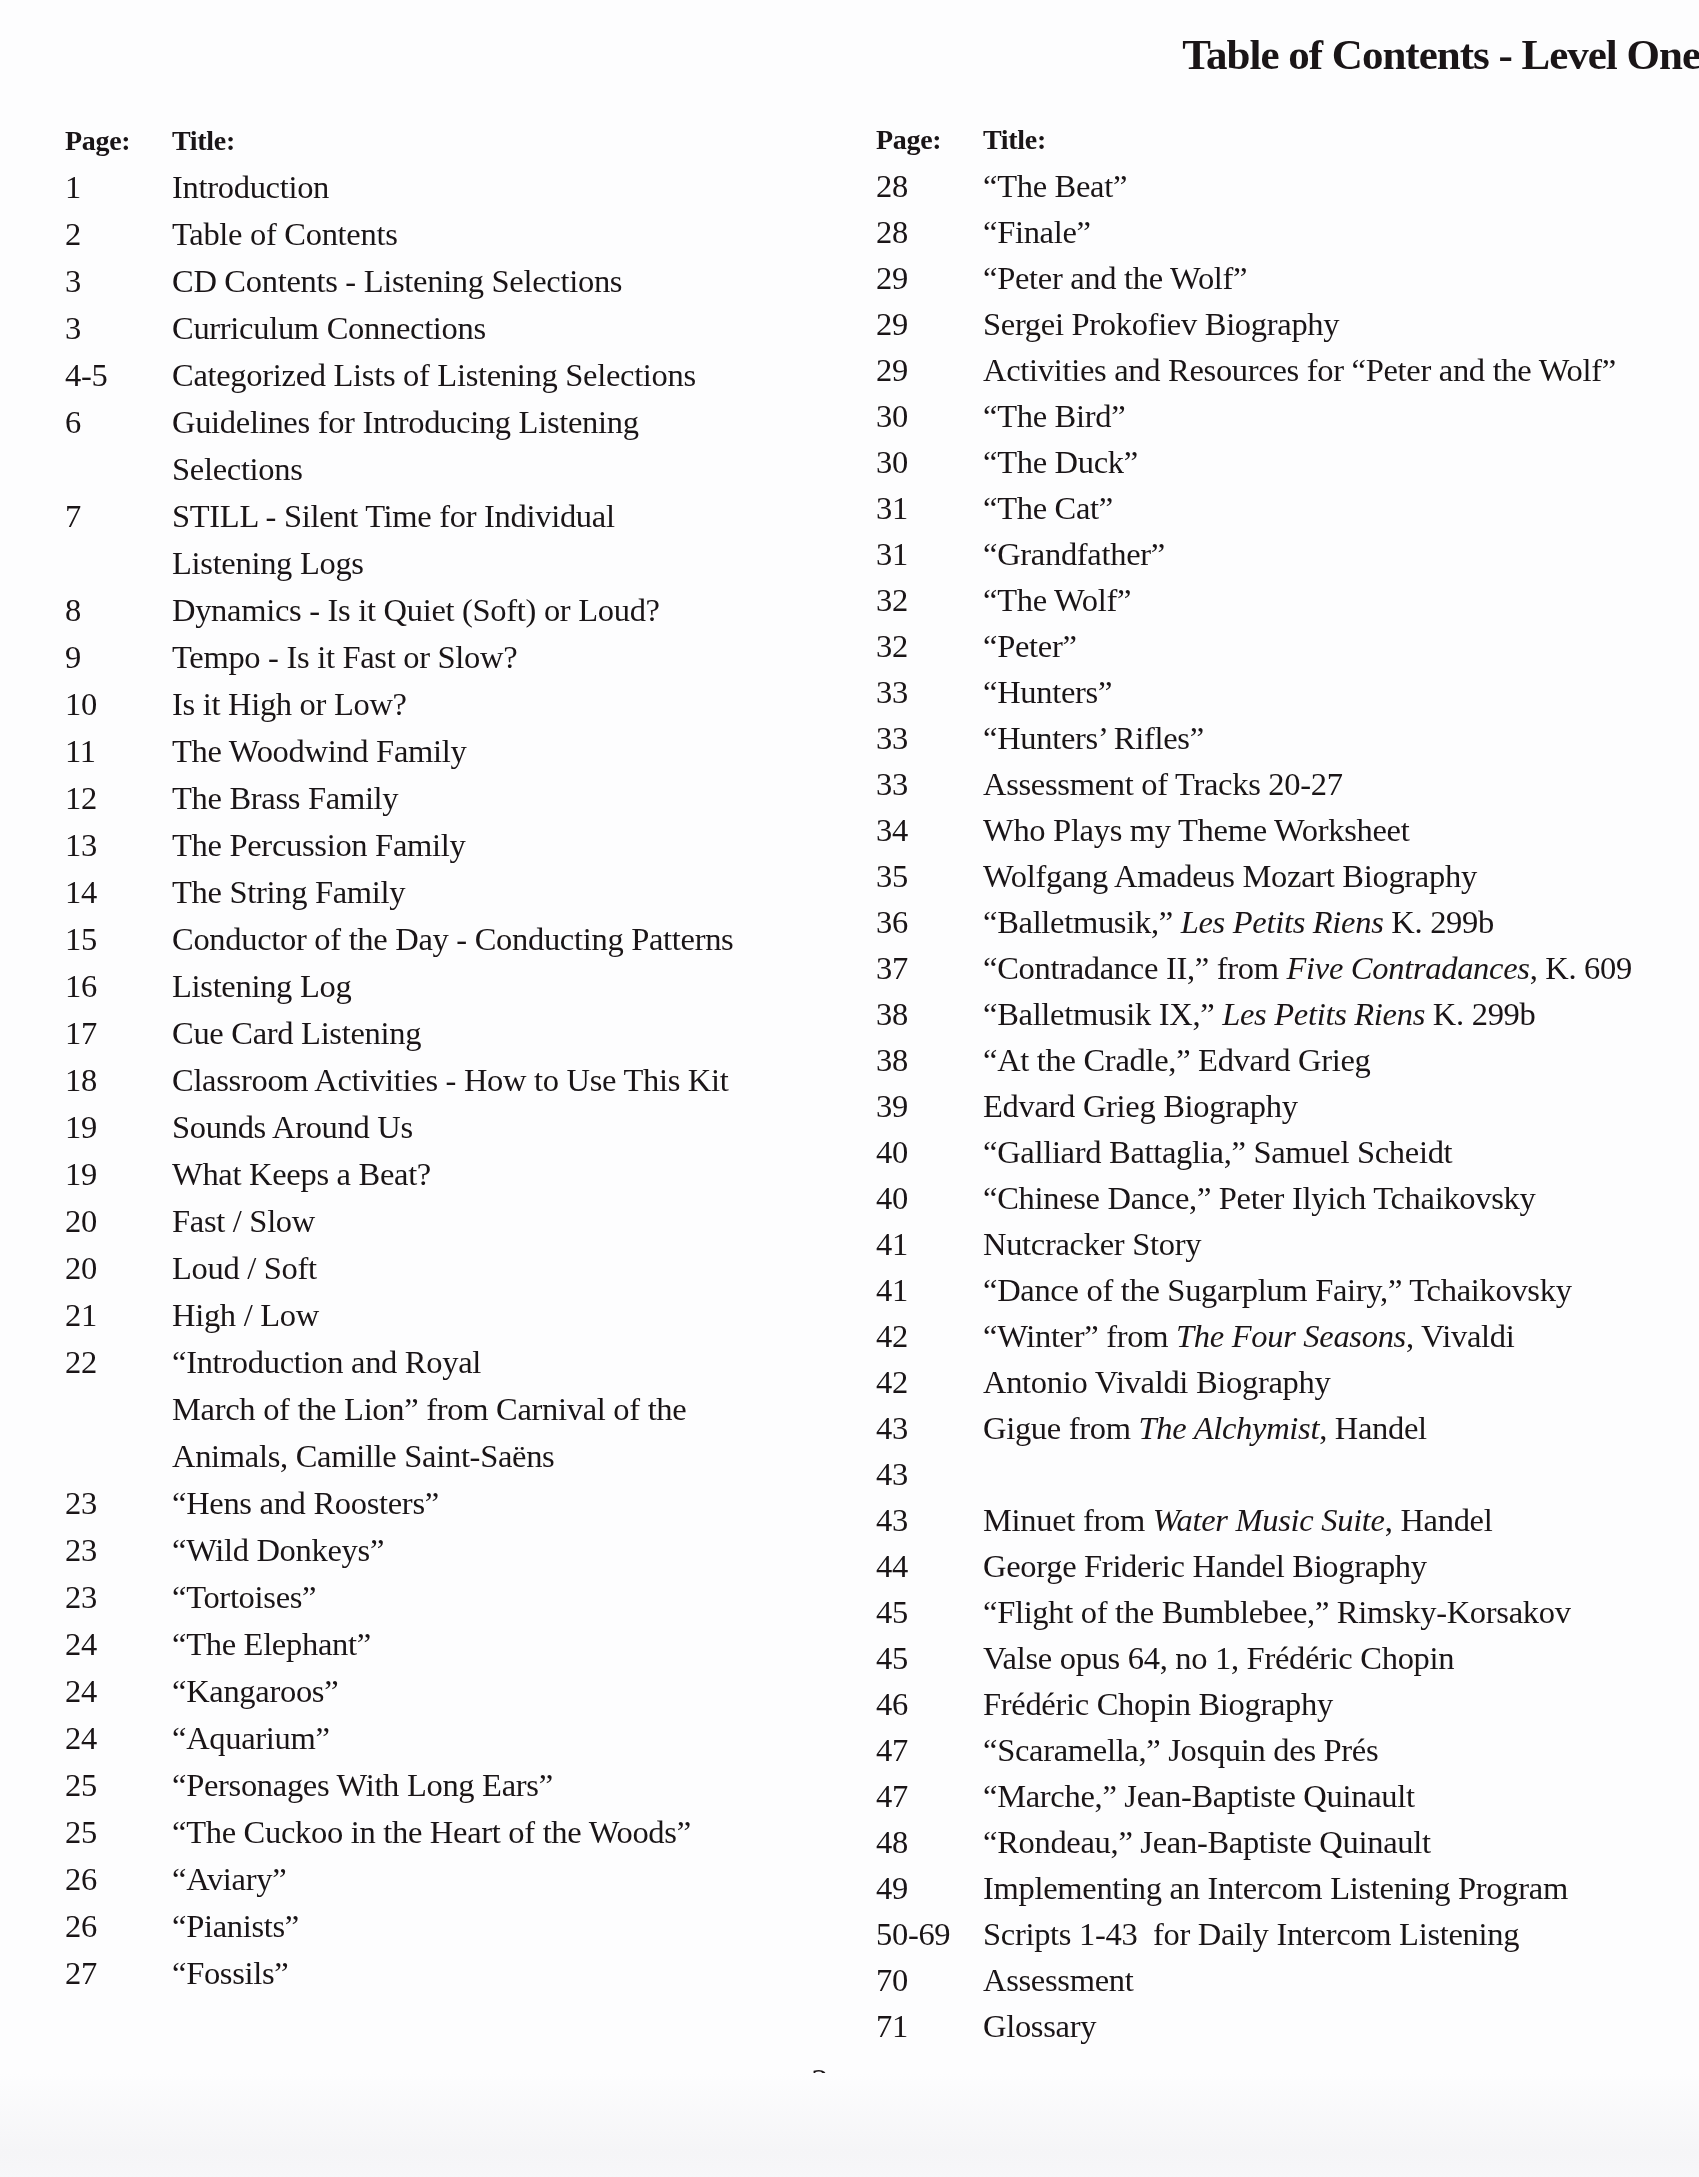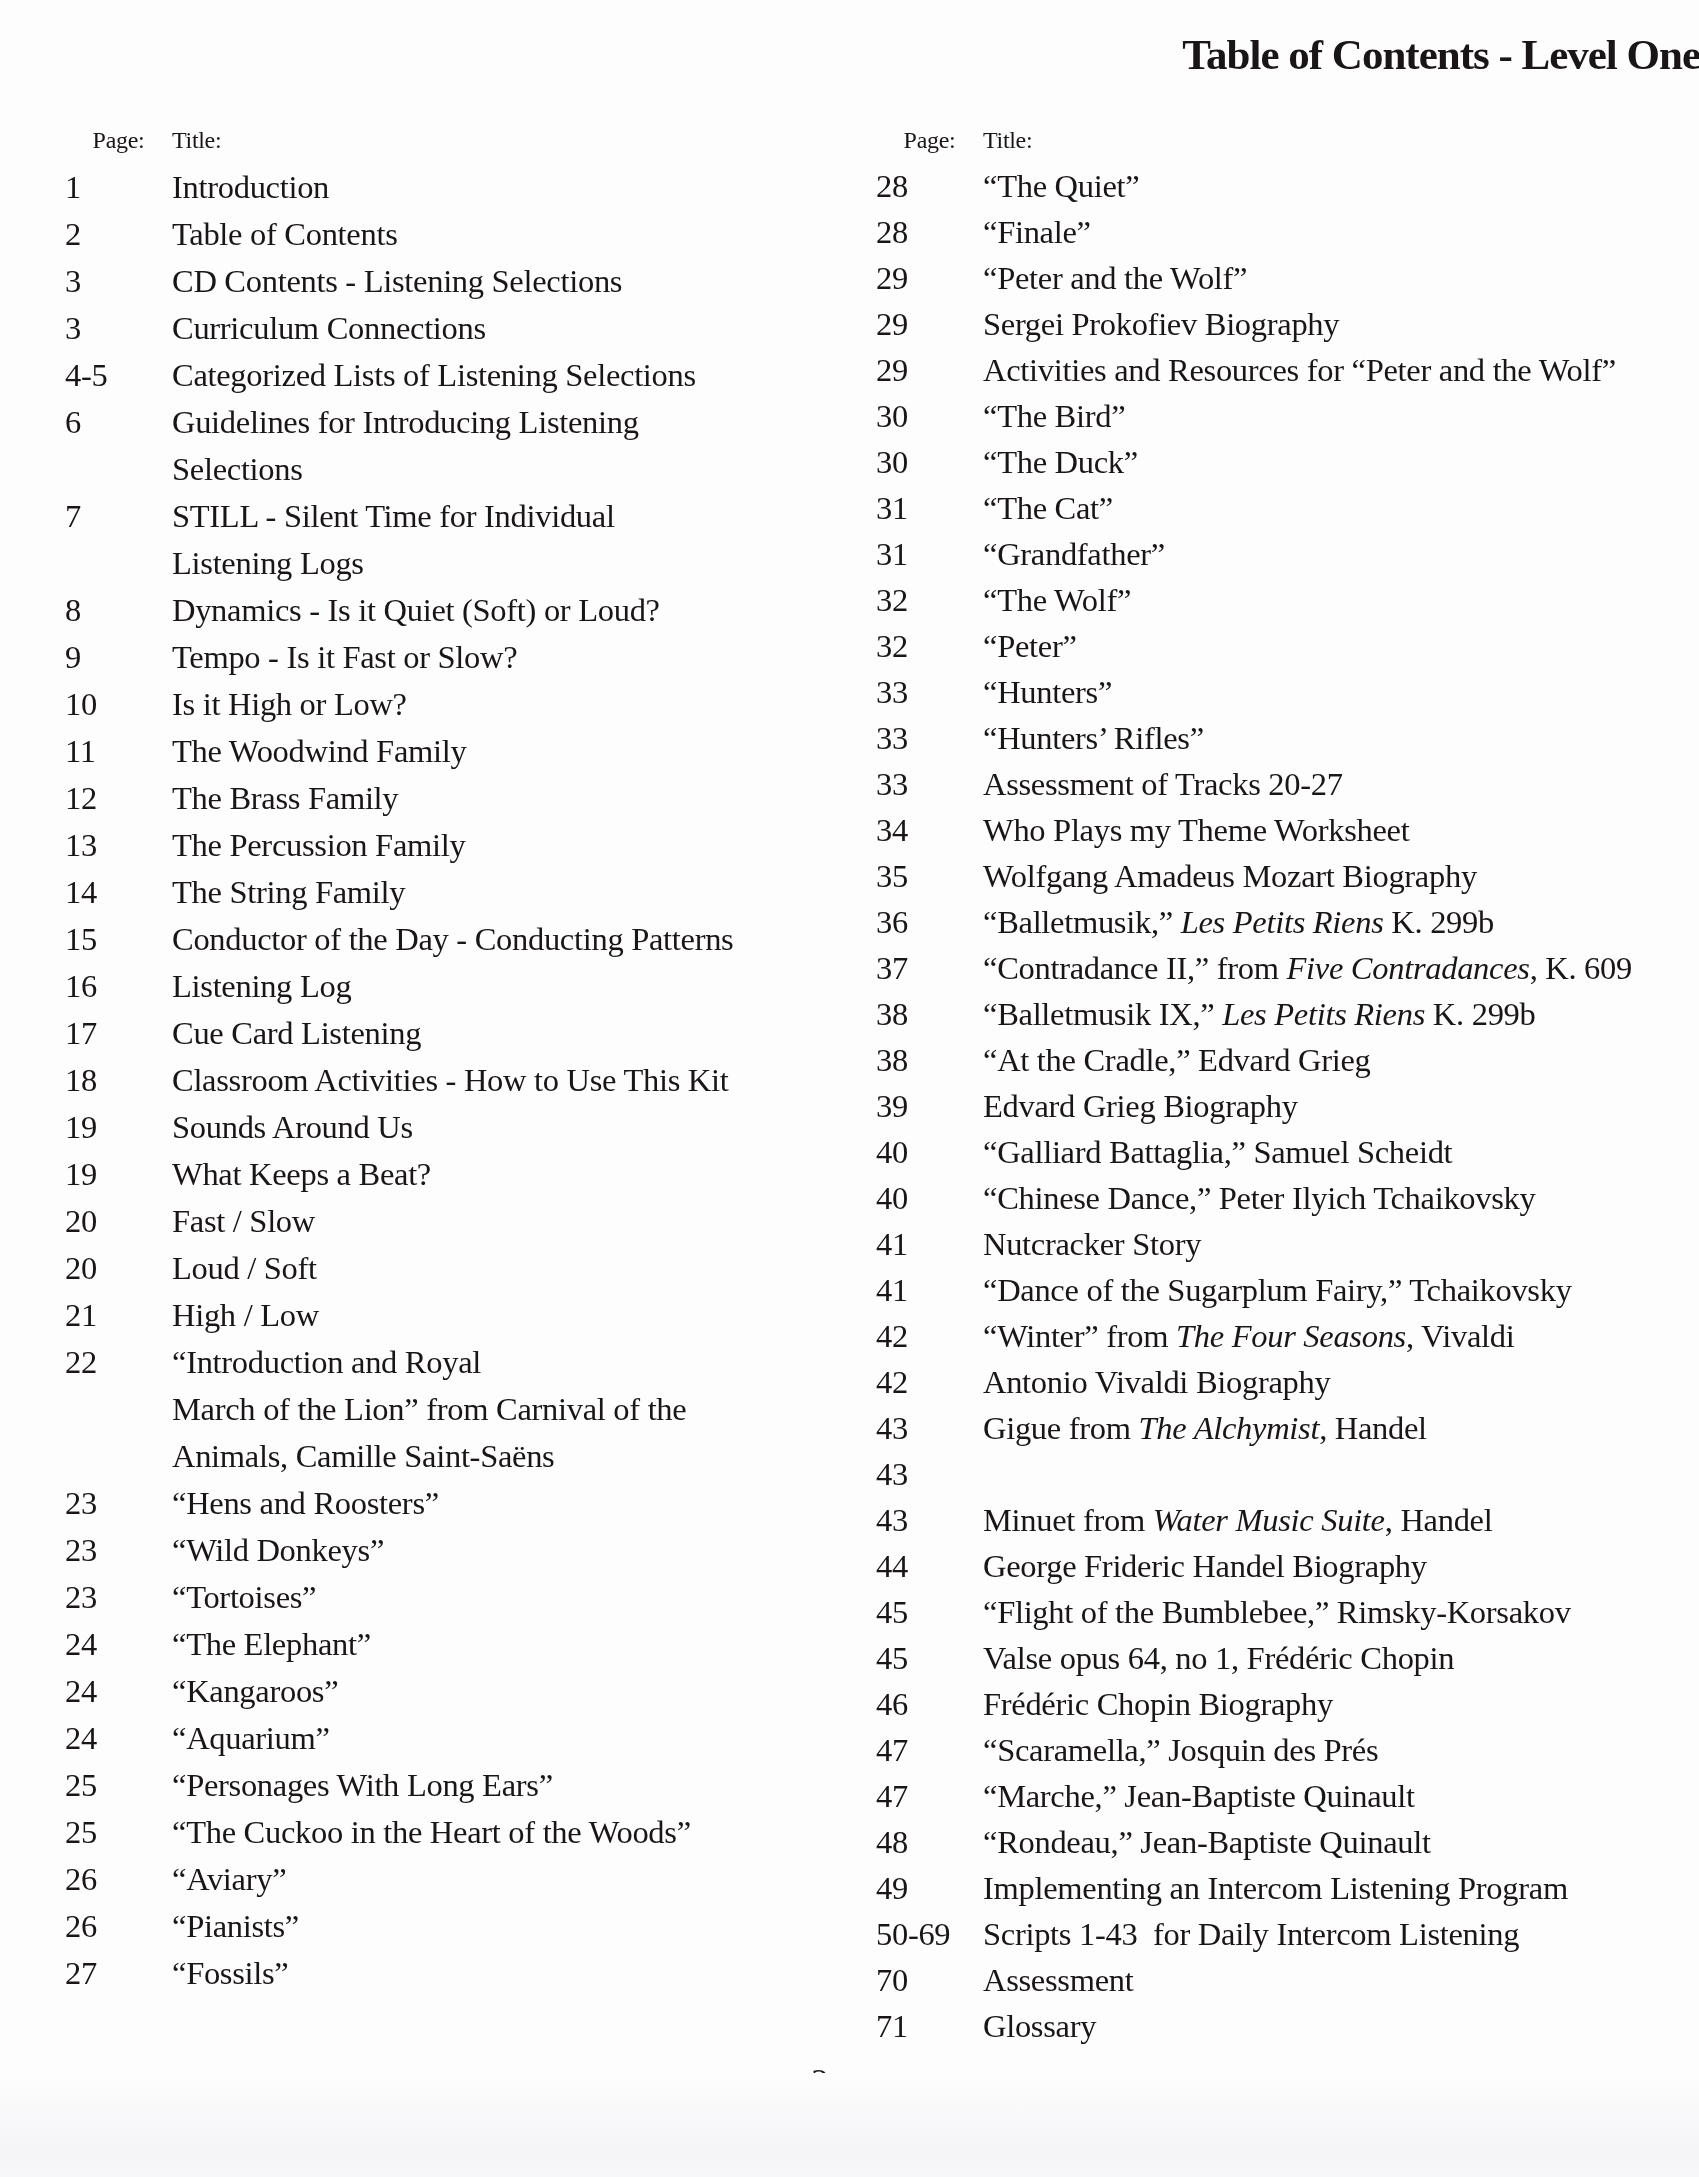--- a/index.html
+++ b/index.html
@@ -10,21 +10,21 @@
     color:#1a1517;
   }
   .doc-title{
     position:absolute;top:31px;left:0;width:100%;
     text-align:right;font-weight:bold;font-size:43px;line-height:1.1;
     letter-spacing:-1px;
   }
   .col{position:absolute;top:117px;}
   .col-left{left:65px;width:774px;--lh:47px;}
   .col-right{left:876px;width:818px;--lh:46px;}
-  .col-header{display:flex;font-weight:normal;font-size:24px;line-height:var(--lh);letter-spacing:-0.3px;text-align:center;}
+  .col-header{display:flex;font-weight:bold;font-size:28px;line-height:var(--lh);letter-spacing:-0.3px;}
   .col-header .pg{flex:0 0 107px;}
   .row{display:flex;font-size:32.5px;line-height:var(--lh);letter-spacing:-0.3px;}
   .pg{flex:0 0 107px;}
   .tt{flex:1 1 auto;}
   .line{display:block;white-space:pre-wrap;}
   em{}
   .page-number{
     position:absolute;top:2063px;left:0;width:1640px;
     text-align:center;font-size:35px;
   }
@@ -263,21 +263,21 @@
 
 <div class="col col-right">
   <div class="col-header">
     <span class="pg">Page:</span>
     <span>Title:</span>
   </div>
   <div>
       <div class="row">
         <span class="pg">28</span>
         <span class="tt">
-          <span class="line"><span>“The Quiet”</span></span>
+          <span class="line"><span>“The Beat”</span></span>
         </span>
       </div>
       <div class="row">
         <span class="pg">28</span>
         <span class="tt">
           <span class="line"><span>“Finale”</span></span>
         </span>
       </div>
       <div class="row">
         <span class="pg">29</span>

